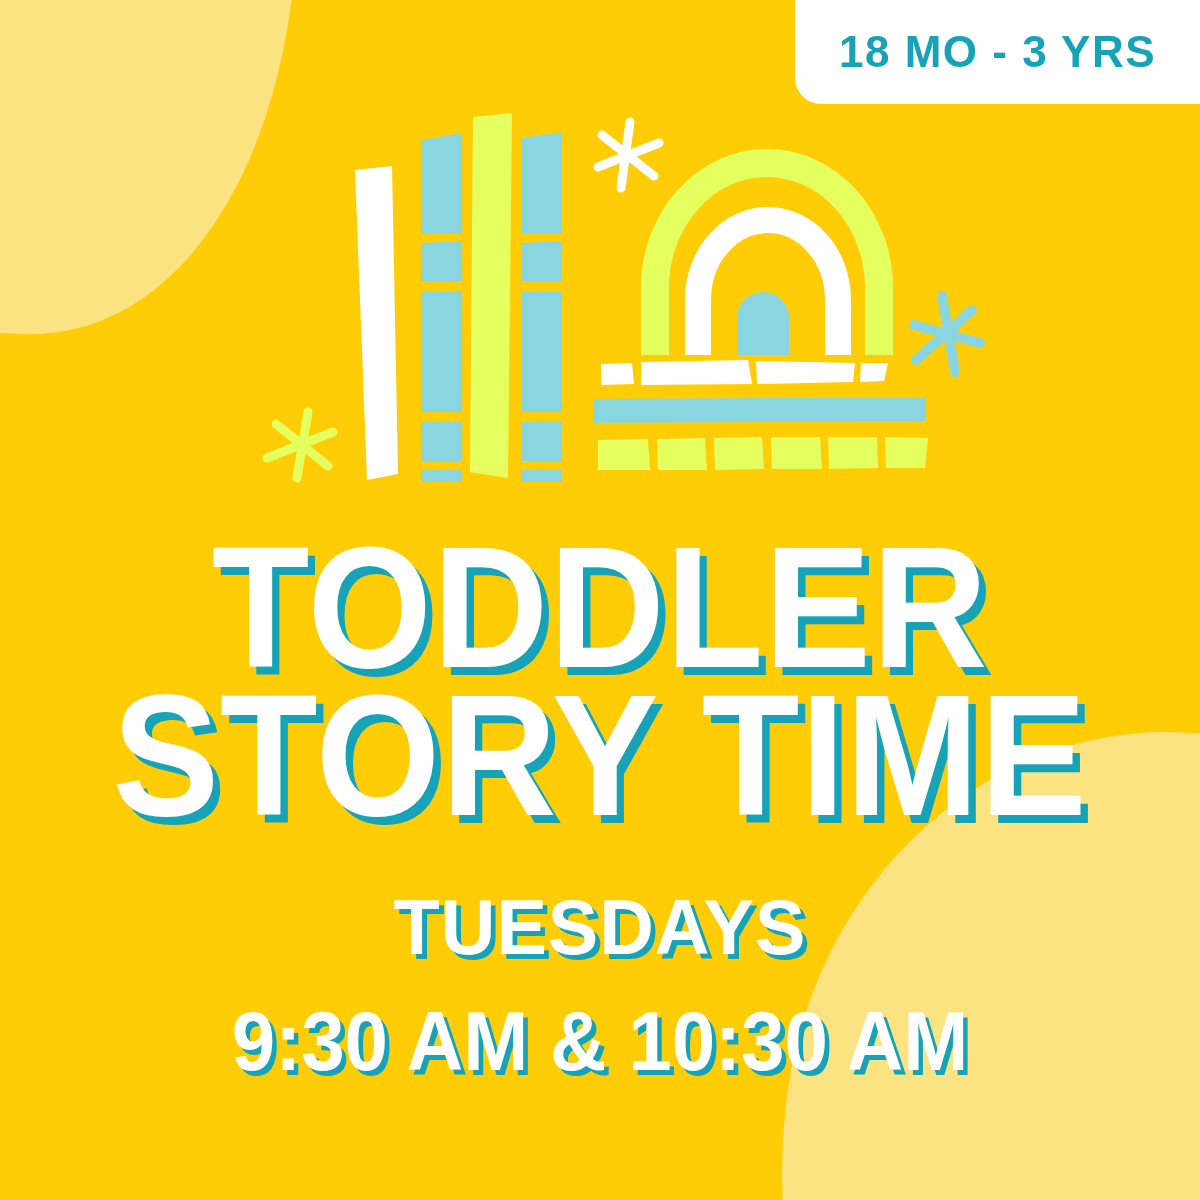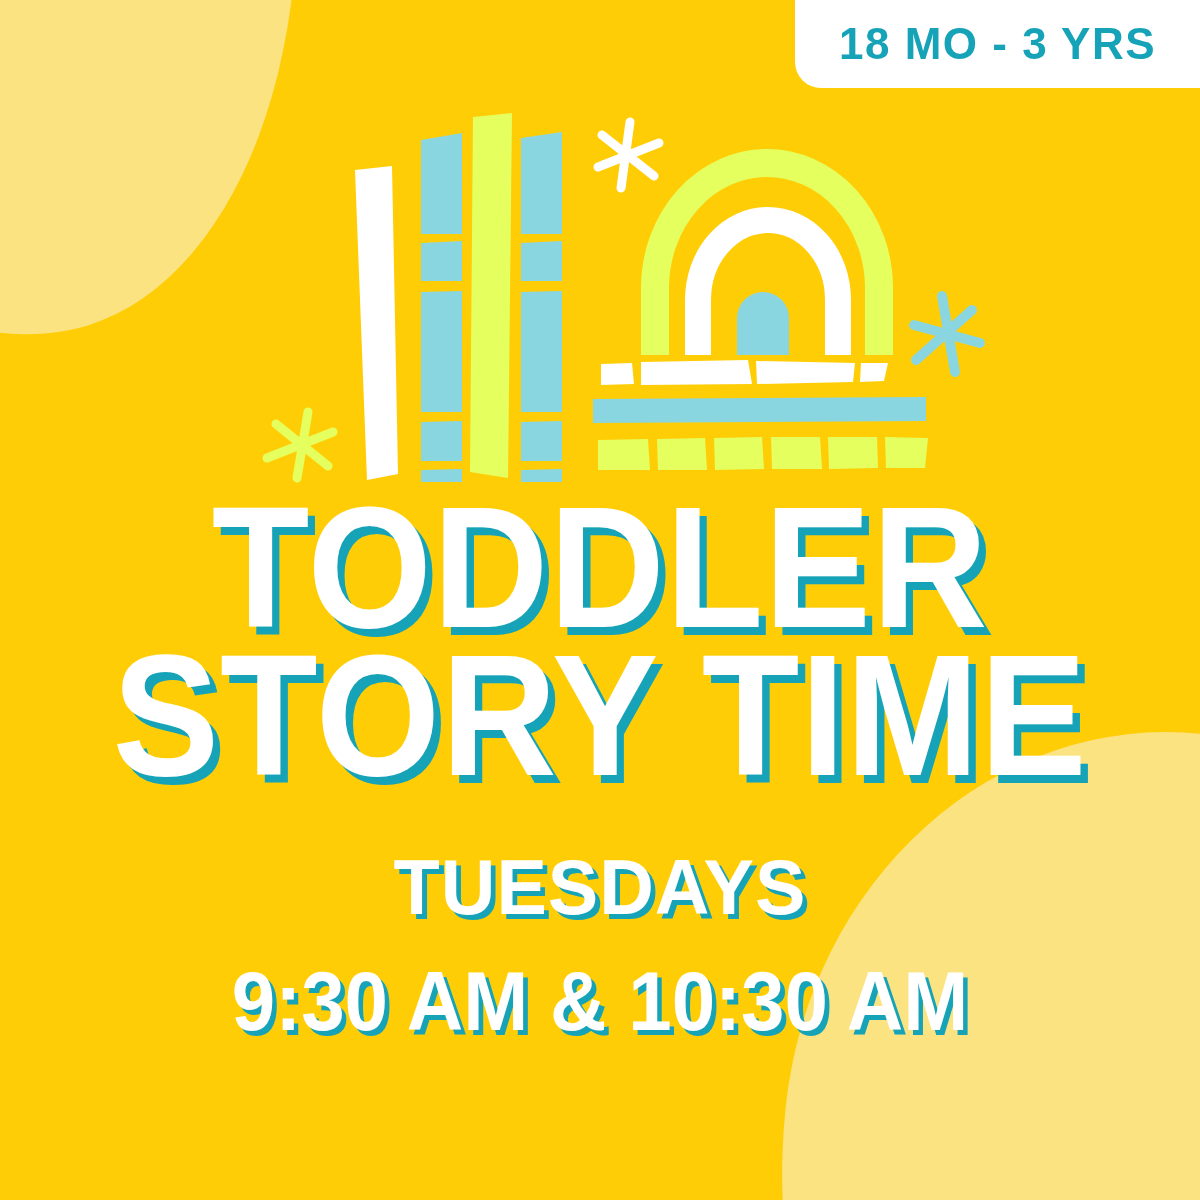--- a/index.html
+++ b/index.html
@@ -52,21 +52,21 @@
     height: 480px;
     border-radius: 46% 54% 50% 50% / 52% 48% 52% 48%;
   }
 
   
   #age-badge {
     position: absolute;
     top: 0;
     right: 0;
     width: 405px;
-    height: 88px;
+    height: 104px;
     background: #ffffff;
     border-bottom-left-radius: 26px;
     display: flex;
     align-items: center;
     justify-content: center;
     z-index: 8;
   }
   #age-badge .badge-text {
     color: #16A3B8;
     font-size: 44px;
@@ -83,21 +83,21 @@
     top: 0;
     width: 1200px;
     height: 500px;
     z-index: 5;
   }
 
   
   #headline {
     position: absolute;
     left: 0;
-    top: 488px;
+    top: 528px;
     width: 1200px;
     text-align: center;
     z-index: 6;
   }
   .big-line {
     color: #ffffff;
     font-weight: bold;
     font-family: "Liberation Sans Narrow", "Liberation Sans", sans-serif;
     text-transform: uppercase;
     line-height: 0.92;

